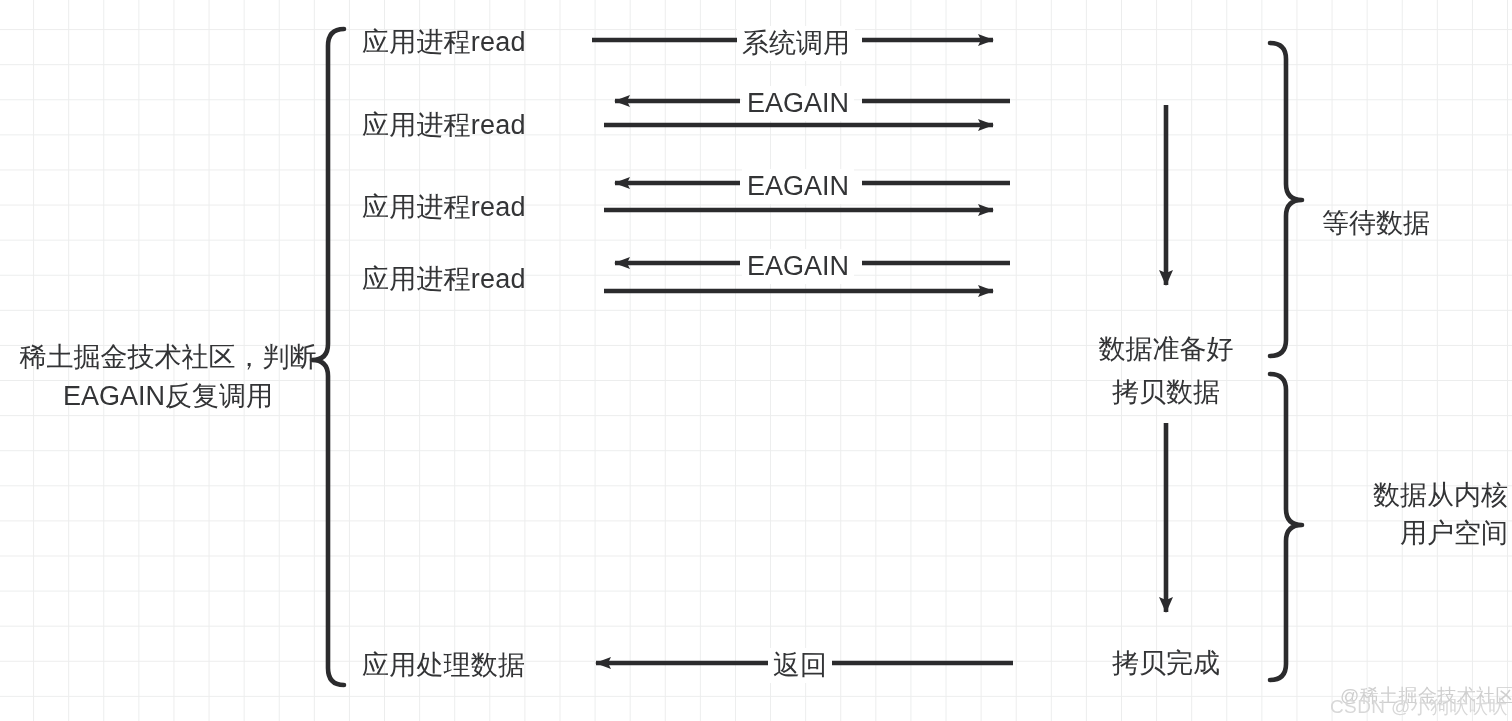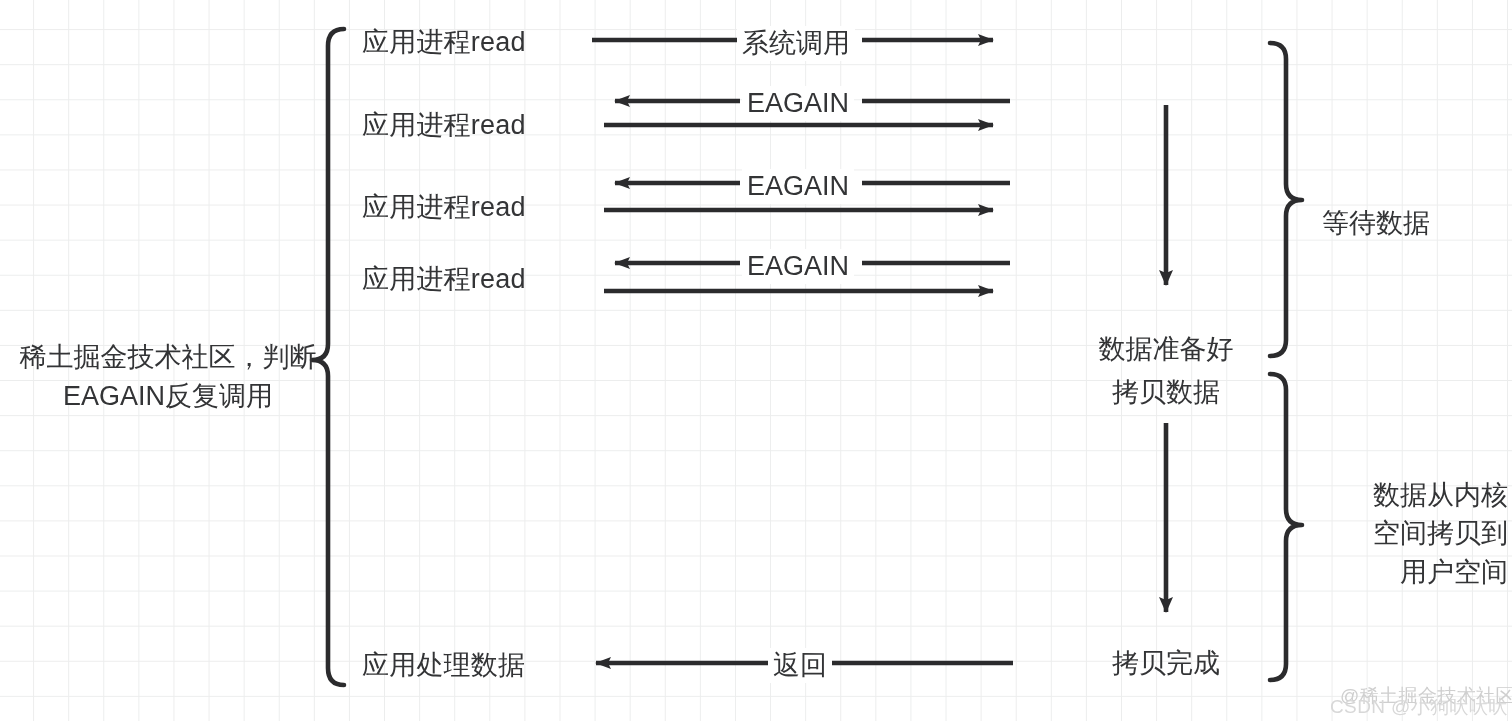--- a/index.html
+++ b/index.html
@@ -169,20 +169,19 @@
   <div class="lbl kernel-lbl" style="left:1016px; top:332px; width:300px;">数据准备好</div>
 
   <div class="lbl kernel-lbl" style="left:1016px; top:646px; width:300px;">拷贝完成</div>
 
   <div class="lbl kernel-lbl" style="left:1016px; top:375px; width:300px;">拷贝数据</div>
 
   <div class="lbl brace-lbl" style="left:1322px; top:186px;margin-top:20px;">等待数据</div>
 
   <div class="lbl brace-lbl multi" style="left:1333px; top:476px; text-align:right;margin-left:40px;">
     <div>数据从内核</div>
-    <div>空间拷贝到</div>
     <div>用户空间</div>
   </div>
 
   <div class="wm" style="left:1340px; top:683px;">@稀土掘金技术社区</div>
   <div class="wm wm2" style="left:1324px; top:694px;">CSDN @小狗吠吠吠</div>
 
 </div>
 
 </body></html>

